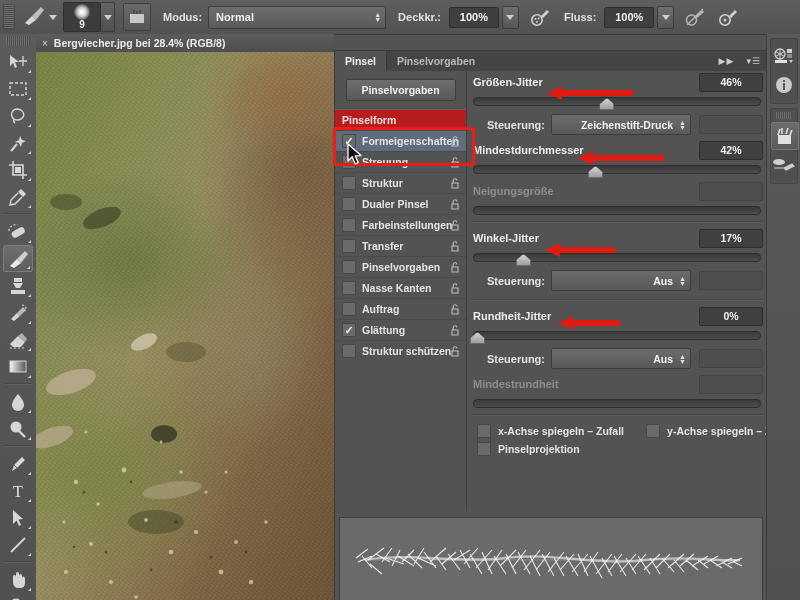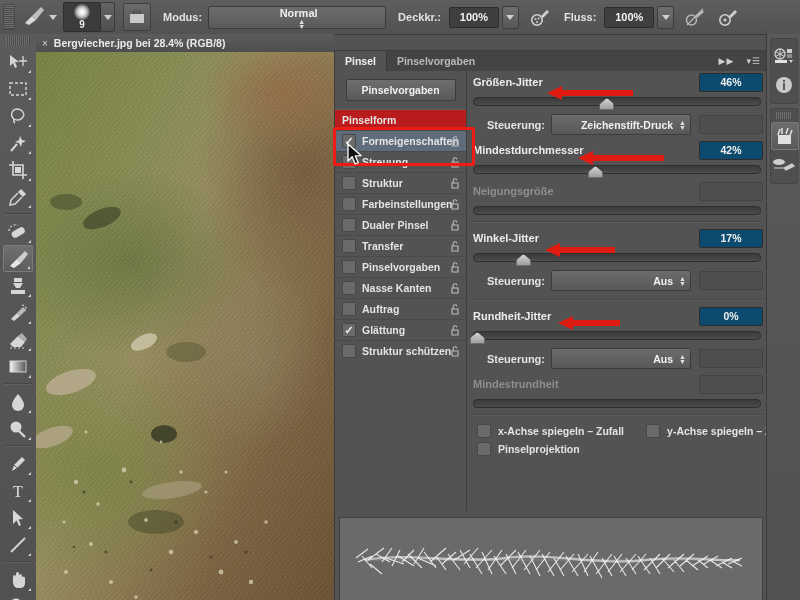--- a/index.html
+++ b/index.html
@@ -119,21 +119,21 @@
   .cb{width:12px;height:12px;background:#6a6a6a;border:1px solid #474747;border-radius:1px;
     margin-right:6px;display:flex;align-items:center;justify-content:center;flex:none;}
   .cb .tick{color:#eaeaea;font-size:11px;line-height:9px;font-weight:bold;}
   .lrow .nm{font-weight:bold;color:#e4e4e4;font-size:10.5px;white-space:nowrap;}
   .lock{position:absolute;right:6px;top:4px;width:10px;height:12px;}
 
   .rightcol{position:absolute;left:132px;top:0;width:300px;height:440px;background:#535353;}
   .hdrow{display:flex;align-items:center;justify-content:space-between;height:22px;padding:0 4px 0 6px;}
   .hdlabel{font-weight:bold;color:#ececec;font-size:11px;white-space:nowrap;}
   .hdlabel.dis{color:#8e8e8e;}
-  .valbox{width:62px;height:17px;background:#0c4a6e;border:1px solid #2d2d2d;border-radius:2px;
+  .valbox{width:62px;height:17px;background:#404040;border:1px solid #2d2d2d;border-radius:2px;
     display:flex;align-items:center;justify-content:center;color:#f0f0f0;font-weight:bold;font-size:10.5px;}
   .valbox.empty{background:#4e4e4e;border-color:#434343;}
   .slider{position:relative;height:14px;margin:1px 6px 4px 6px;}
   .strack{position:absolute;left:0;right:0;top:3px;height:7px;background:linear-gradient(#3a3a3a,#4c4c4c);
     border:1px solid #2f2f2f;border-radius:4px;}
   .sthumb{position:absolute;top:4px;width:13px;height:10px;margin-left:-6px;
     background:linear-gradient(#d2d2d2,#9e9e9e);border:1px solid #6d6d6d;
     clip-path:polygon(50% 0,100% 55%,100% 100%,0 100%,0 55%);}
   .ctlrow{display:flex;align-items:center;padding:2px 4px 4px 6px;}
   .ctllabel{font-weight:bold;color:#e3e3e3;font-size:11px;width:72px;text-align:right;margin-right:6px;}
@@ -190,21 +190,21 @@
     </div>
 
     <div class="tablet-btn">
       <svg width="18" height="16" viewBox="0 0 18 16">
         <rect x="2" y="5" width="14" height="9" fill="#c9c9c9"></rect>
         <path d="M6 5 L6 1 M12 5 L12 1 M9 5 L9 2" stroke="#4a4a4a" stroke-width="1.4" fill="none"></path>
       </svg>
     </div>
 
     <div class="lbl">Modus:</div>
-    <div class="select" style="width:165px;flex-direction:column;">
+    <div class="select" style="width:165px;">
       <span>Normal</span>
       <span class="updown">▲<br>▼</span>
     </div>
 
     <div class="lbl">Deckkr.:</div>
     <div class="numbox">100%</div>
     <div class="numstep">
         <div class="tri-down"></div>
       </div>
     <div class="airbrush">
@@ -491,30 +491,30 @@
           <span class="cb"></span>
           <span class="nm">Struktur</span>
           <svg class="lock" viewBox="0 0 10 12">
               <path d="M2 6 h6 v5 h-6 z" fill="none" stroke="#bdbdbd" stroke-width="1.1"></path>
               <path d="M3.2 6 V3.6 A1.8 1.8 0 0 1 6.8 3.4" fill="none" stroke="#bdbdbd" stroke-width="1.1"></path>
             </svg>
         </div>
 
         <div class="lrow">
           <span class="cb"></span>
+          <span class="nm">Dualer Pinsel</span>
+          <svg class="lock" viewBox="0 0 10 12">
+              <path d="M2 6 h6 v5 h-6 z" fill="none" stroke="#bdbdbd" stroke-width="1.1"></path>
+              <path d="M3.2 6 V3.6 A1.8 1.8 0 0 1 6.8 3.4" fill="none" stroke="#bdbdbd" stroke-width="1.1"></path>
+            </svg>
+        </div>
+
+        <div class="lrow">
+          <span class="cb"></span>
           <span class="nm">Farbeinstellungen</span>
-          <svg class="lock" viewBox="0 0 10 12">
-              <path d="M2 6 h6 v5 h-6 z" fill="none" stroke="#bdbdbd" stroke-width="1.1"></path>
-              <path d="M3.2 6 V3.6 A1.8 1.8 0 0 1 6.8 3.4" fill="none" stroke="#bdbdbd" stroke-width="1.1"></path>
-            </svg>
-        </div>
-
-        <div class="lrow">
-          <span class="cb"></span>
-          <span class="nm">Dualer Pinsel</span>
           <svg class="lock" viewBox="0 0 10 12">
               <path d="M2 6 h6 v5 h-6 z" fill="none" stroke="#bdbdbd" stroke-width="1.1"></path>
               <path d="M3.2 6 V3.6 A1.8 1.8 0 0 1 6.8 3.4" fill="none" stroke="#bdbdbd" stroke-width="1.1"></path>
             </svg>
         </div>
 
         <div class="lrow">
           <span class="cb"></span>
           <span class="nm">Transfer</span>
           <svg class="lock" viewBox="0 0 10 12">

